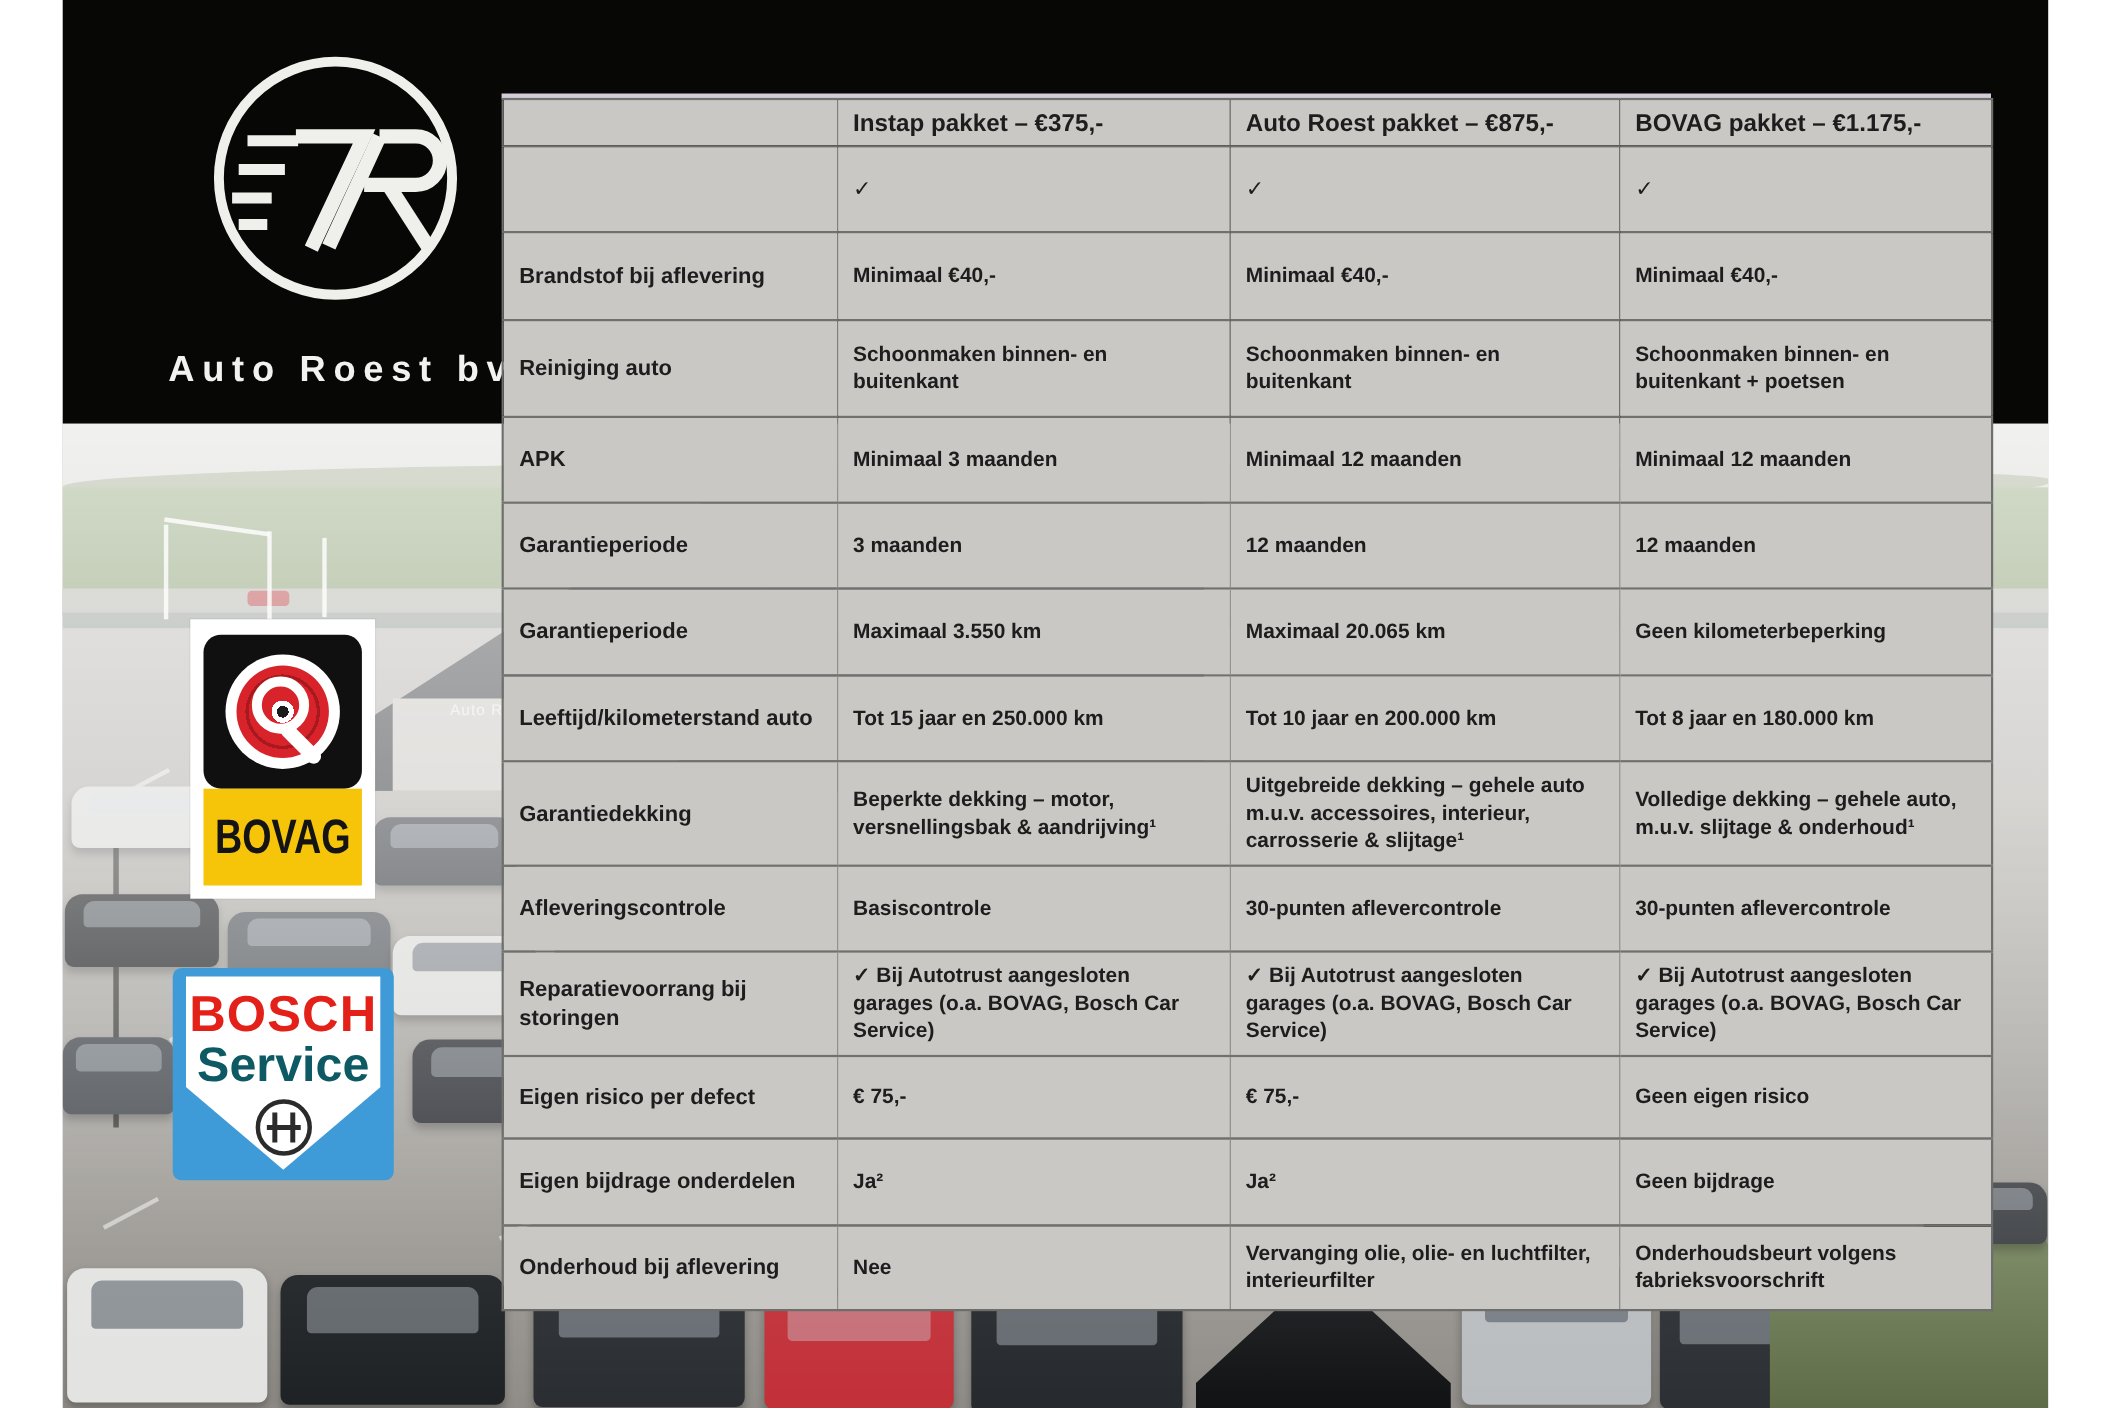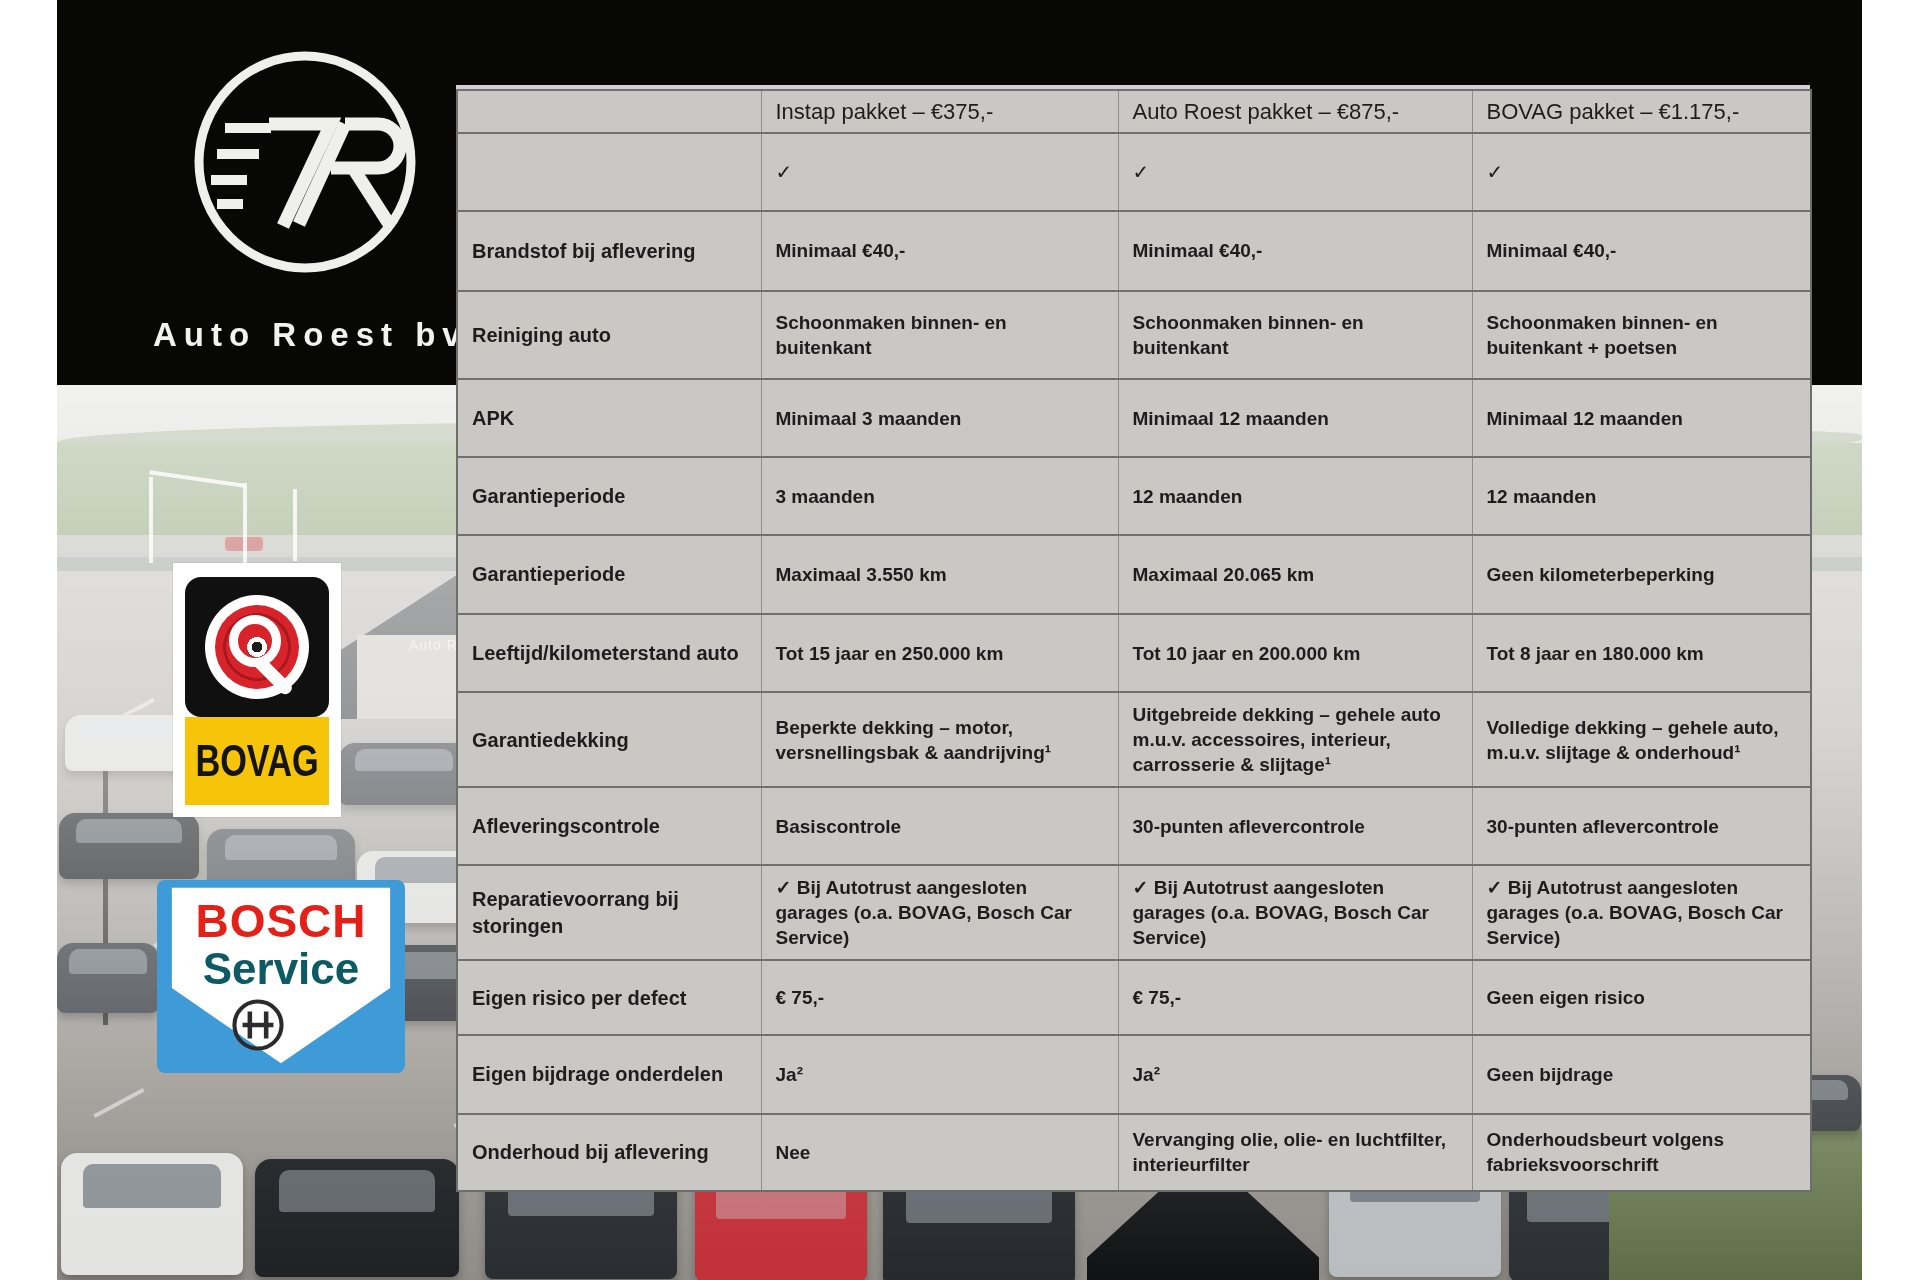--- a/index.html
+++ b/index.html
@@ -47,21 +47,21 @@
   .company{position:absolute;left:96px;top:316px;width:310px;text-align:center;
            color:#f2f2f0;font-size:33px;font-weight:bold;letter-spacing:7px;white-space:nowrap;}
 
   
   .table-topline{position:absolute;left:456px;top:85px;width:1354px;height:5px;background:#d4ccd9;}
   table.cmp{position:absolute;left:456px;top:89px;width:1354px;height:1103px;
             border-collapse:collapse;table-layout:fixed;border:2px solid #6e6e6c;}
   table.cmp th,table.cmp td{background:#c9c8c5;border-left:1px solid #8d8d8b;
       border-top:2px solid #70706e;vertical-align:middle;text-align:left;
       padding:6px 16px 6px 14px;color:#1d1d1d;line-height:1.32;overflow:hidden;}
-  table.cmp thead th{font-size:22px;font-weight:normal;}
+  table.cmp thead th{font-size:22px;font-weight:bold;}
   table.cmp .row-label{font-size:20px;font-weight:bold;}
   table.cmp td{font-size:19px;font-weight:bold;}
   table.cmp td.tick{font-weight:400;font-size:20px;}
 
   
   .rdw{position:absolute;left:96px;top:408px;width:340px;height:118px;}
   .rdw-text{position:absolute;left:168px;top:18px;font-family:"Liberation Serif",serif;
             font-weight:bold;font-size:64px;color:#161616;letter-spacing:2px;}
 
   
@@ -70,21 +70,21 @@
   .bovag-circle{position:absolute;left:20px;top:18px;width:104px;height:104px;border-radius:50%;background:#ffffff;}
   .bovag-disc{position:absolute;left:10px;top:10px;width:84px;height:84px;border-radius:50%;
       background:radial-gradient(circle,#1c1c1c 0 9%,#ffffff 9% 17%,#d8232a 17% 52%,#a8191f 52% 57%,#d8232a 57% 100%);}
   .bovag-lens{position:absolute;left:24px;top:20px;width:34px;height:34px;border:9px solid #ffffff;border-radius:50%;}
   .bovag-handle{position:absolute;left:62px;top:58px;width:13px;height:46px;background:#ffffff;border-radius:6px;transform:rotate(-45deg);}
   .bovag-yellow{position:absolute;left:12px;top:154px;width:144px;height:88px;background:#f6c50a;
       display:flex;align-items:center;justify-content:center;}
   .bovag-word{font-size:44px;font-weight:bold;color:#141414;transform:scaleX(.78);letter-spacing:0;}
 
   
-  .bosch{position:absolute;left:157px;top:880px;width:201px;height:193px;background:#3f9bd8;border-radius:8px;padding-left:47px;}
+  .bosch{position:absolute;left:157px;top:880px;width:201px;height:193px;background:#3f9bd8;border-radius:8px;}
   .bosch-shield{position:absolute;inset:0;background:#ffffff;
       clip-path:polygon(6% 4%,94% 4%,94% 56%,50% 95%,6% 56%);}
   .bosch-word{position:absolute;left:0;top:14px;width:100%;text-align:center;
       color:#e32119;font-size:46px;font-weight:bold;letter-spacing:1px;}
   .bosch-sub{position:absolute;left:0;top:64px;width:100%;text-align:center;
       color:#0d5a64;font-size:44px;font-weight:bold;}
   .bosch-arm{position:absolute;left:72px;top:116px;}
 </style>
 </head>
 <body>

